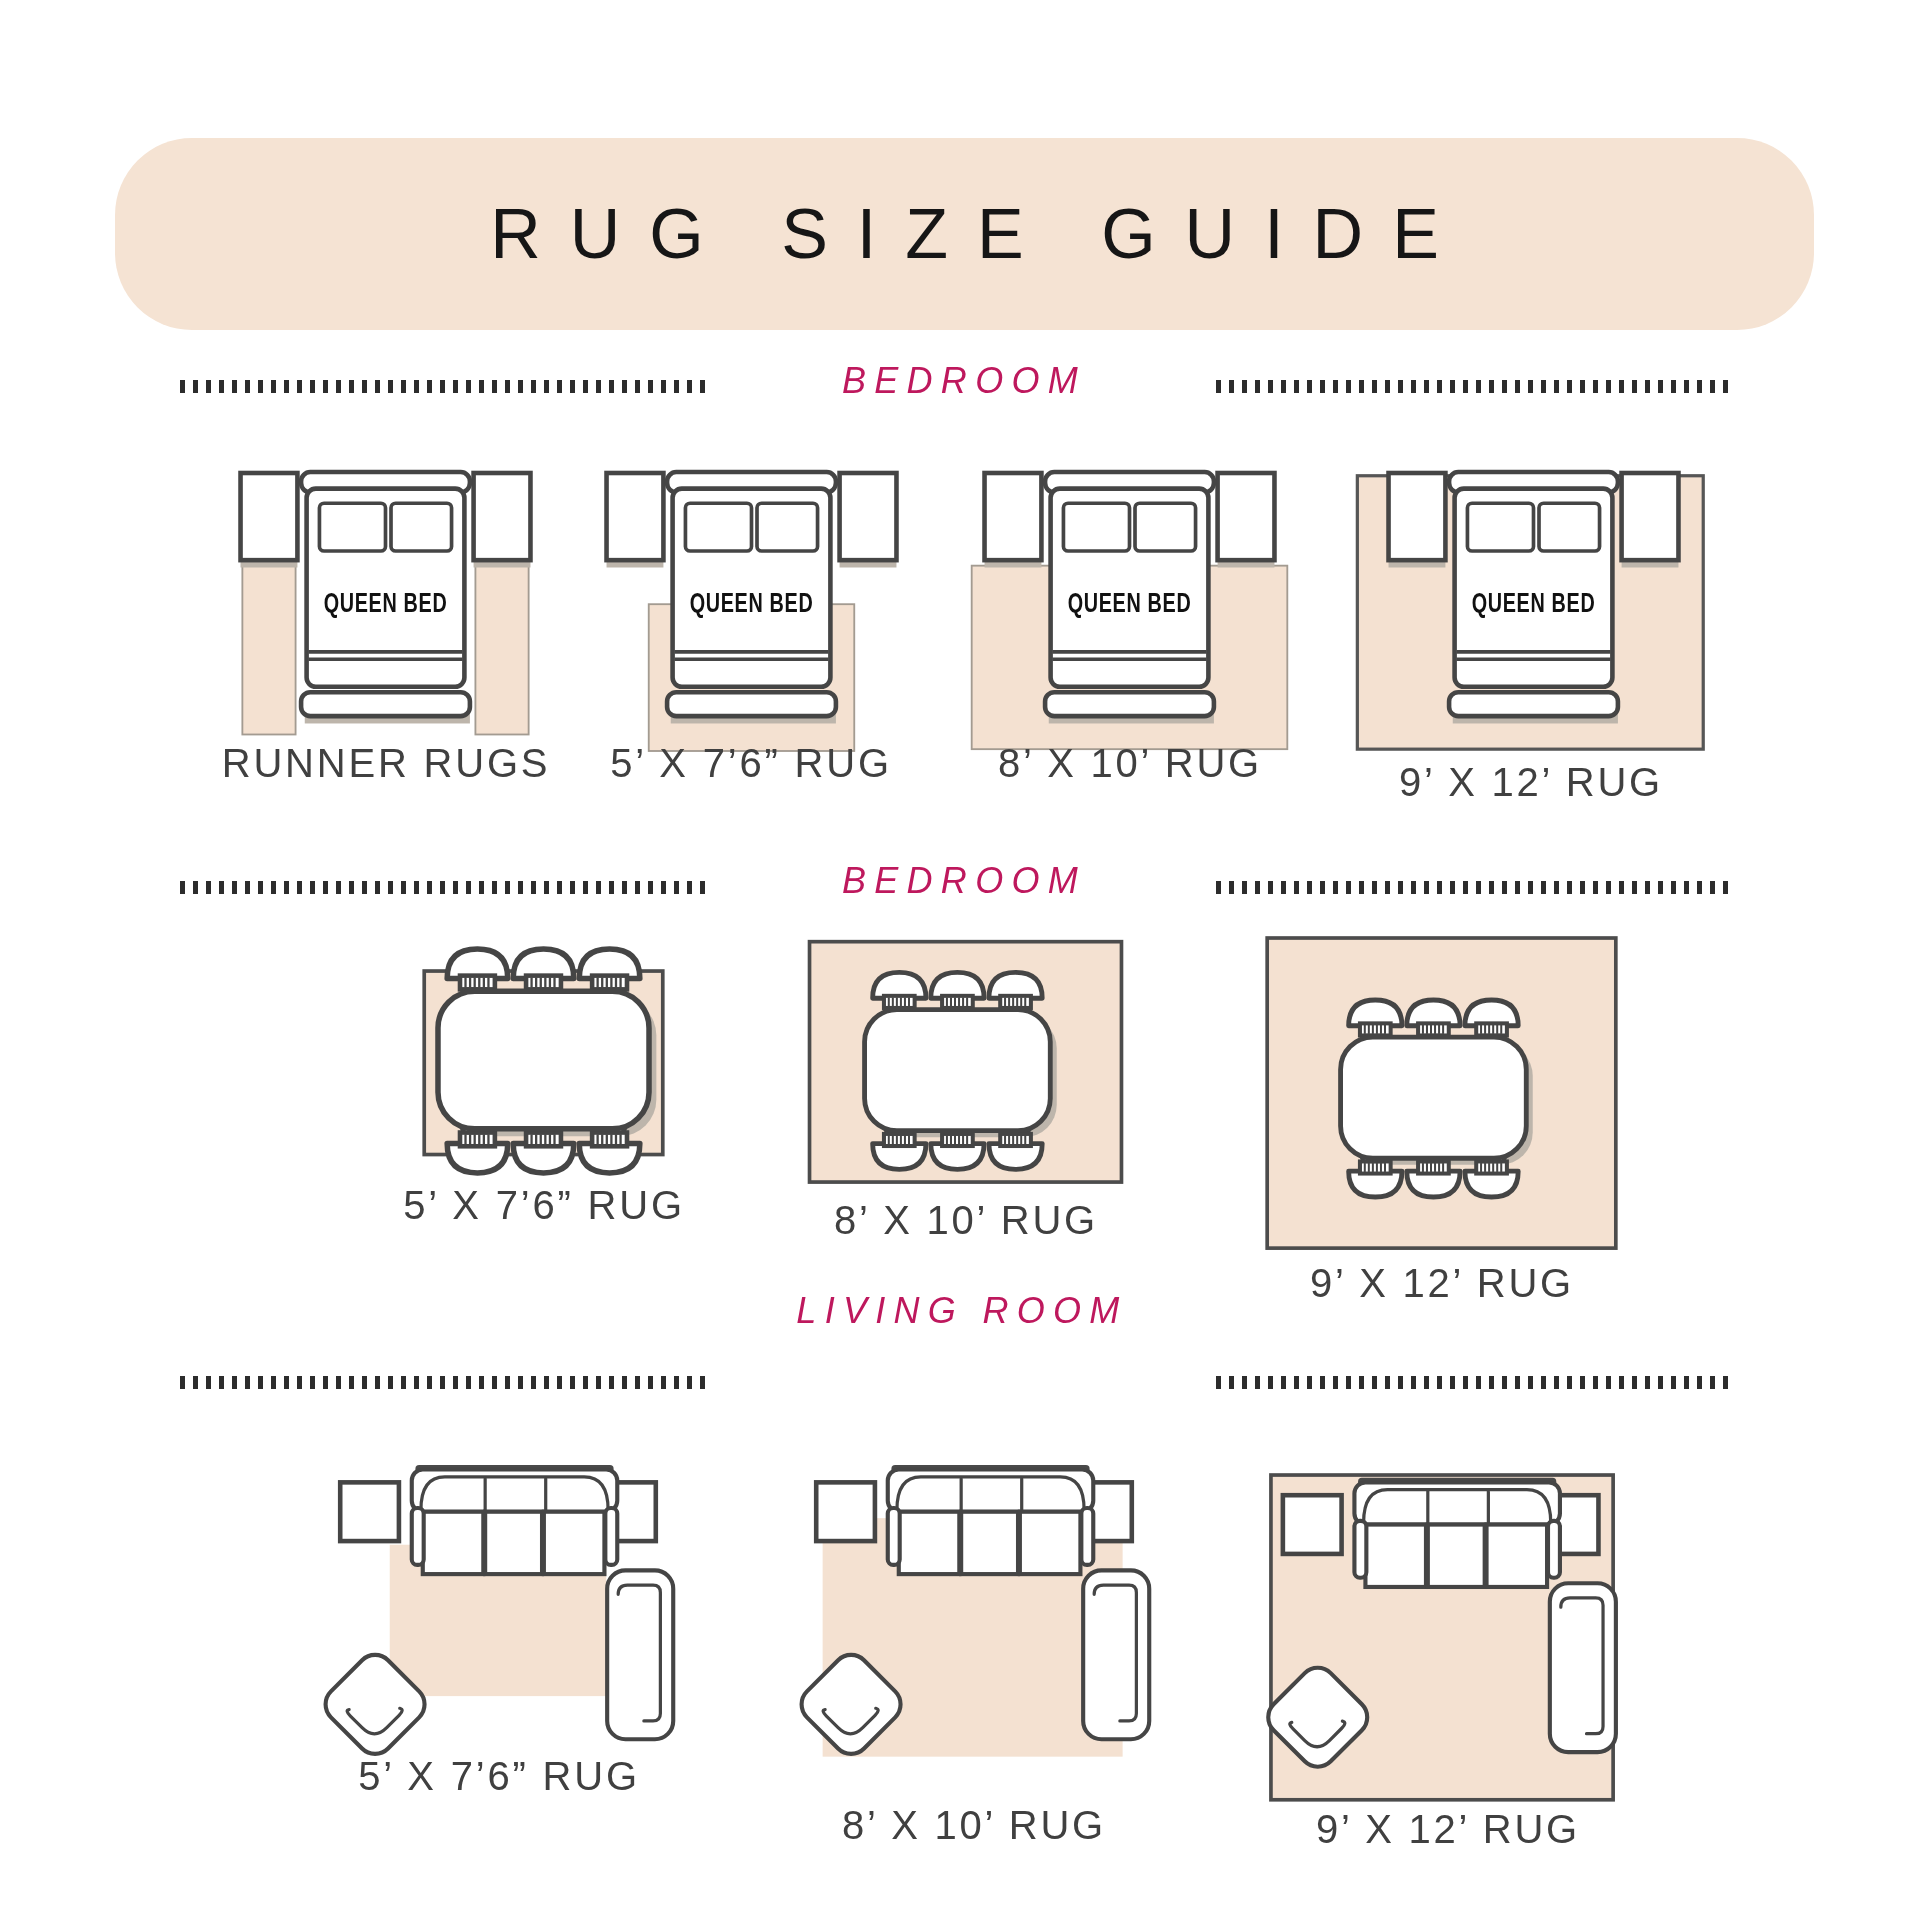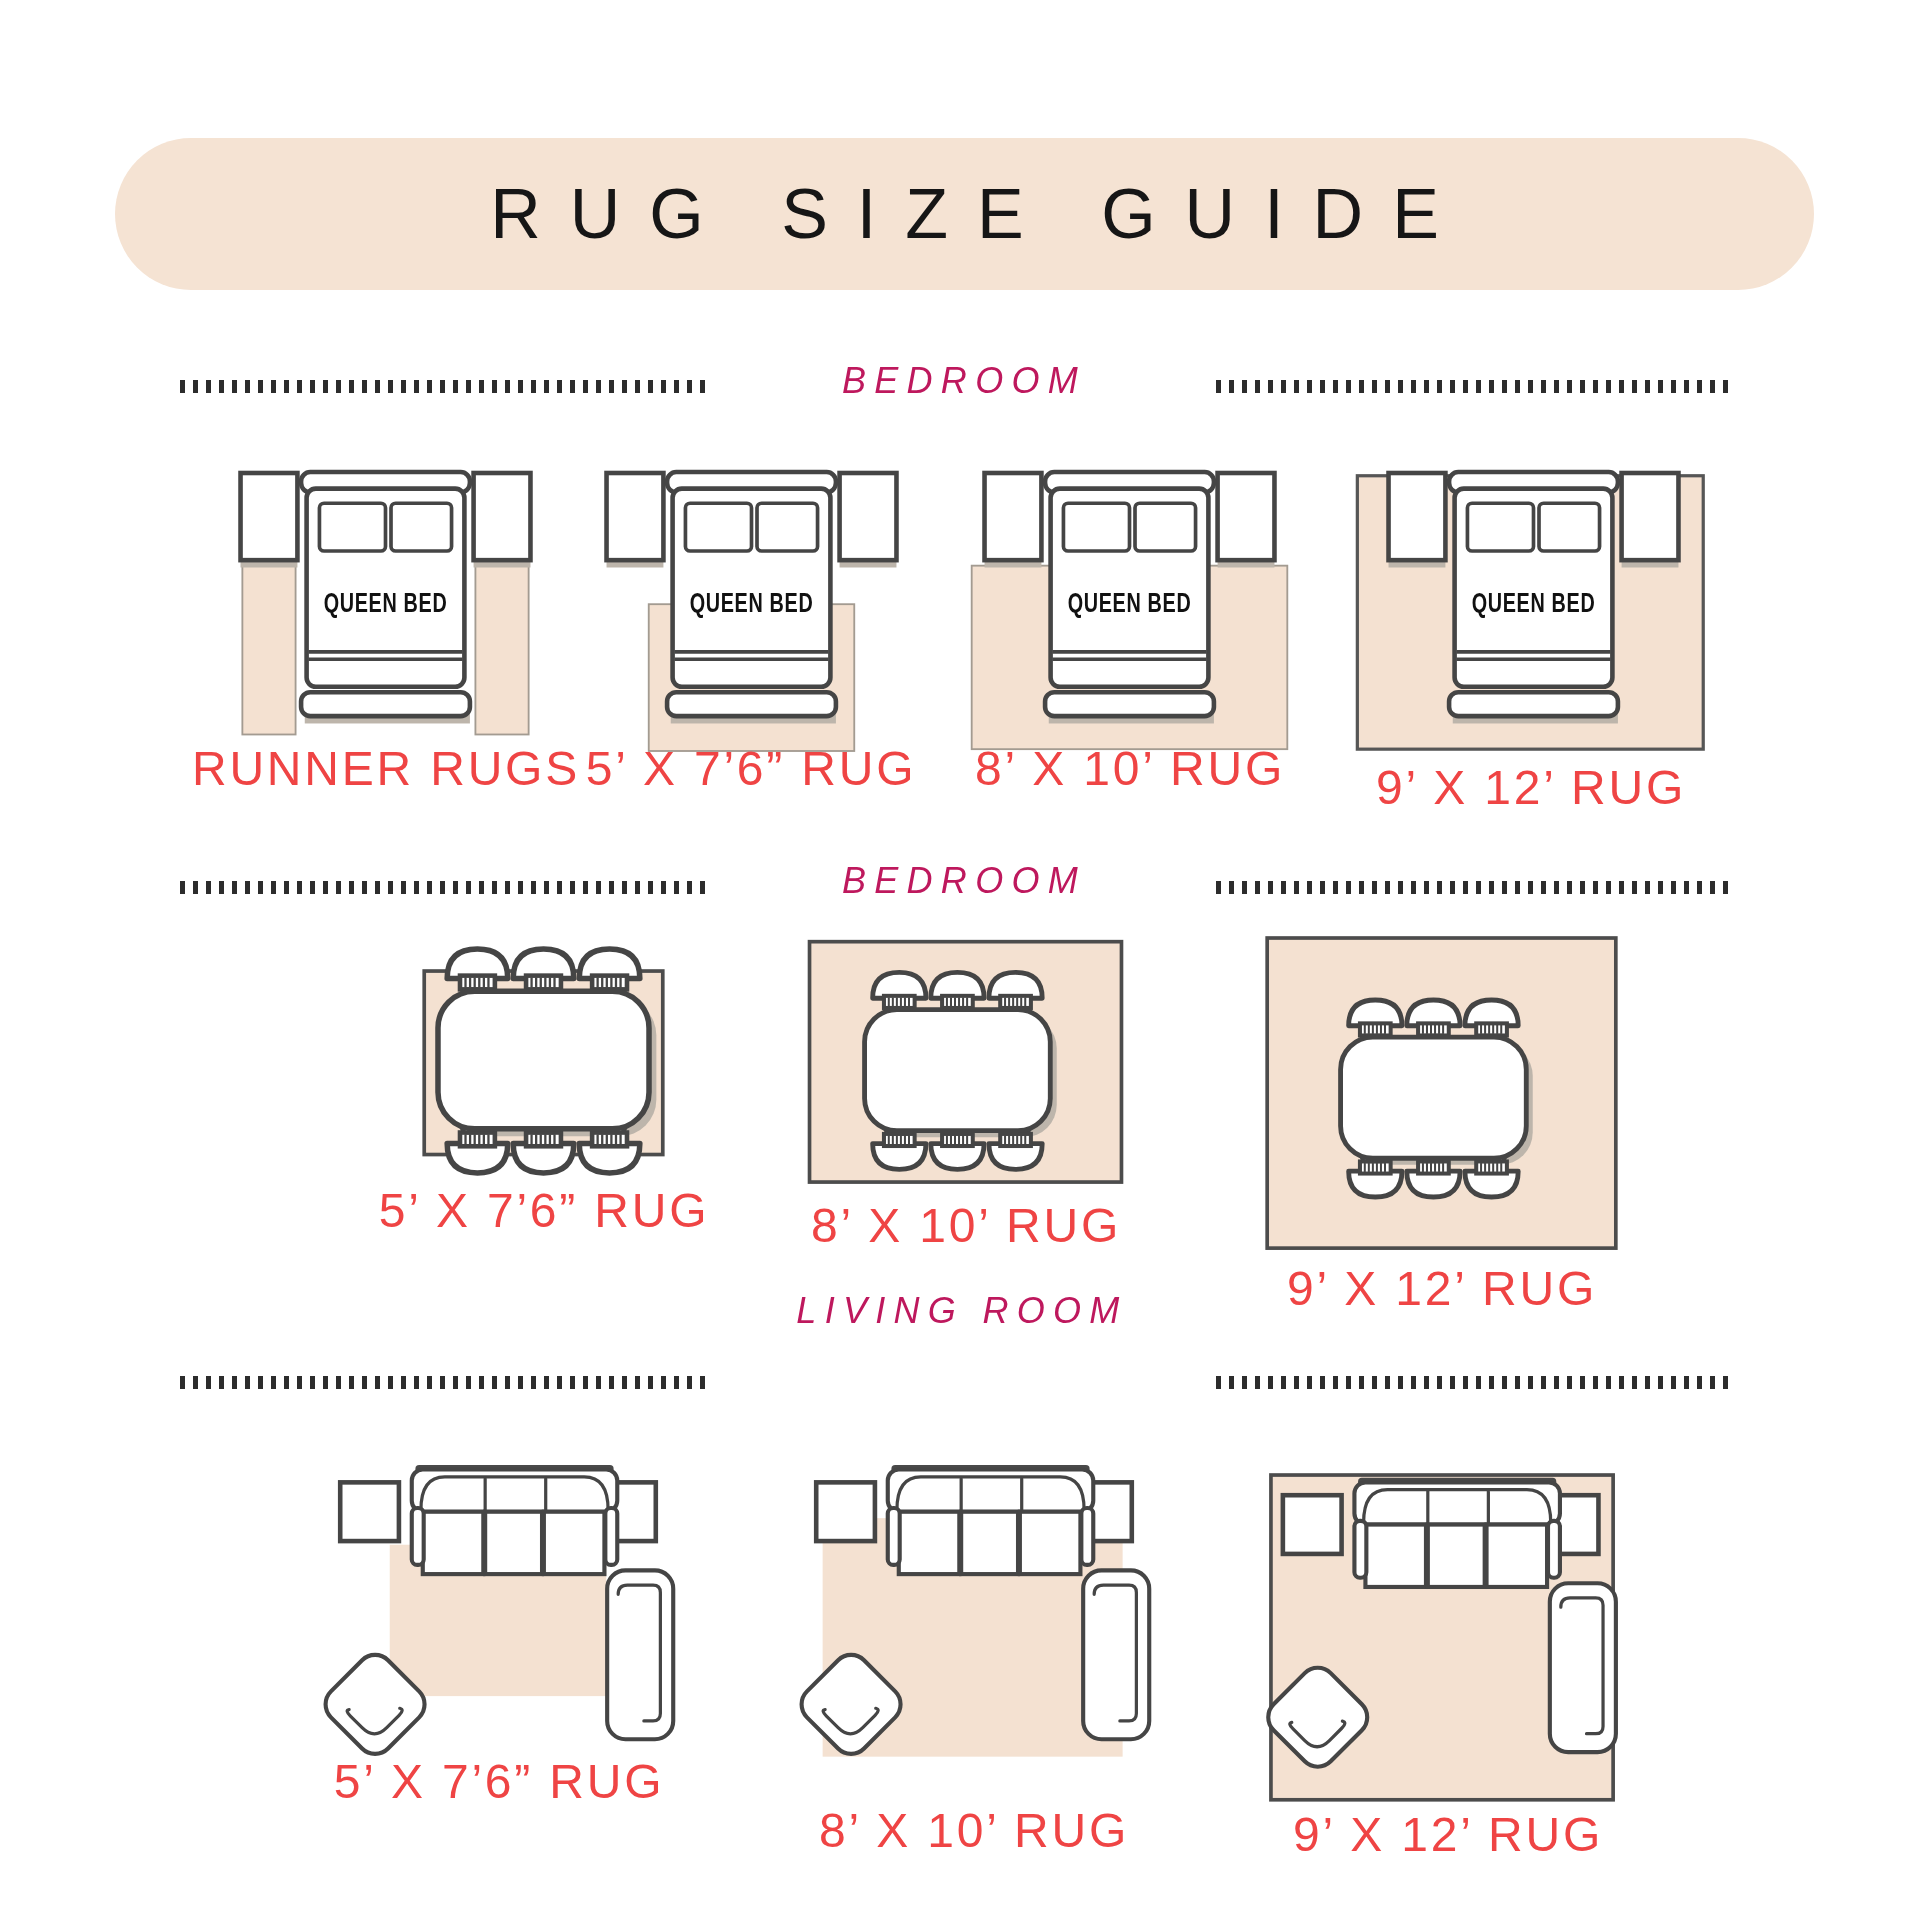--- a/index.html
+++ b/index.html
@@ -2,42 +2,42 @@
 <html style="font-size:14.7px"><head>
 <meta charset="utf-8">
 <style>
   html,body{margin:0;padding:0;background:#ffffff;}
   .canvas{
     position:relative;width:1928px;height:1928px;background:#ffffff;
     font-family:"Liberation Sans", sans-serif;overflow:hidden;
   }
   
   .banner{
-    position:absolute;left:115px;top:138px;width:1699px;height:152px;
+    position:absolute;left:115px;top:138px;width:1699px;height:192px;
     background:#f5e3d3;border-radius:77px;
     display:flex;align-items:center;justify-content:center;text-align:right;
   }
   .banner-title{
     font-size:70px;letter-spacing:29px;color:#161616;font-weight:500;
     text-indent:29px;white-space:nowrap;
   }
   
   .section-title{
     position:absolute;transform:translateX(-50%);
     font-size:36px;font-style:italic;letter-spacing:8.3px;color:#be185d;
     font-weight:500;white-space:nowrap;
   }
   .dots{
     position:absolute;height:13px;
     background-image:repeating-linear-gradient(90deg,#2c2c2c 0 4.6px,transparent 4.6px 13px);
   }
   
   .caption{
     position:absolute;transform:translateX(-50%);
-    font-size:48px;letter-spacing:2.8px;color:#ef4444;font-weight:400;
+    font-size:40px;letter-spacing:2.8px;color:#404040;font-weight:400;
     white-space:nowrap;
   }
   .figure{position:absolute;}
   
   .f   {fill:#ffffff;stroke:#454545;stroke-width:5px;}
   .s4  {stroke-width:4px;}
   .s45 {stroke-width:4.5px;}
   .s6  {stroke-width:6px;}
   .nf  {fill:none;stroke:#454545;stroke-width:3.5px;stroke-linecap:round;}
   .ln  {stroke:#454545;stroke-width:4px;}

